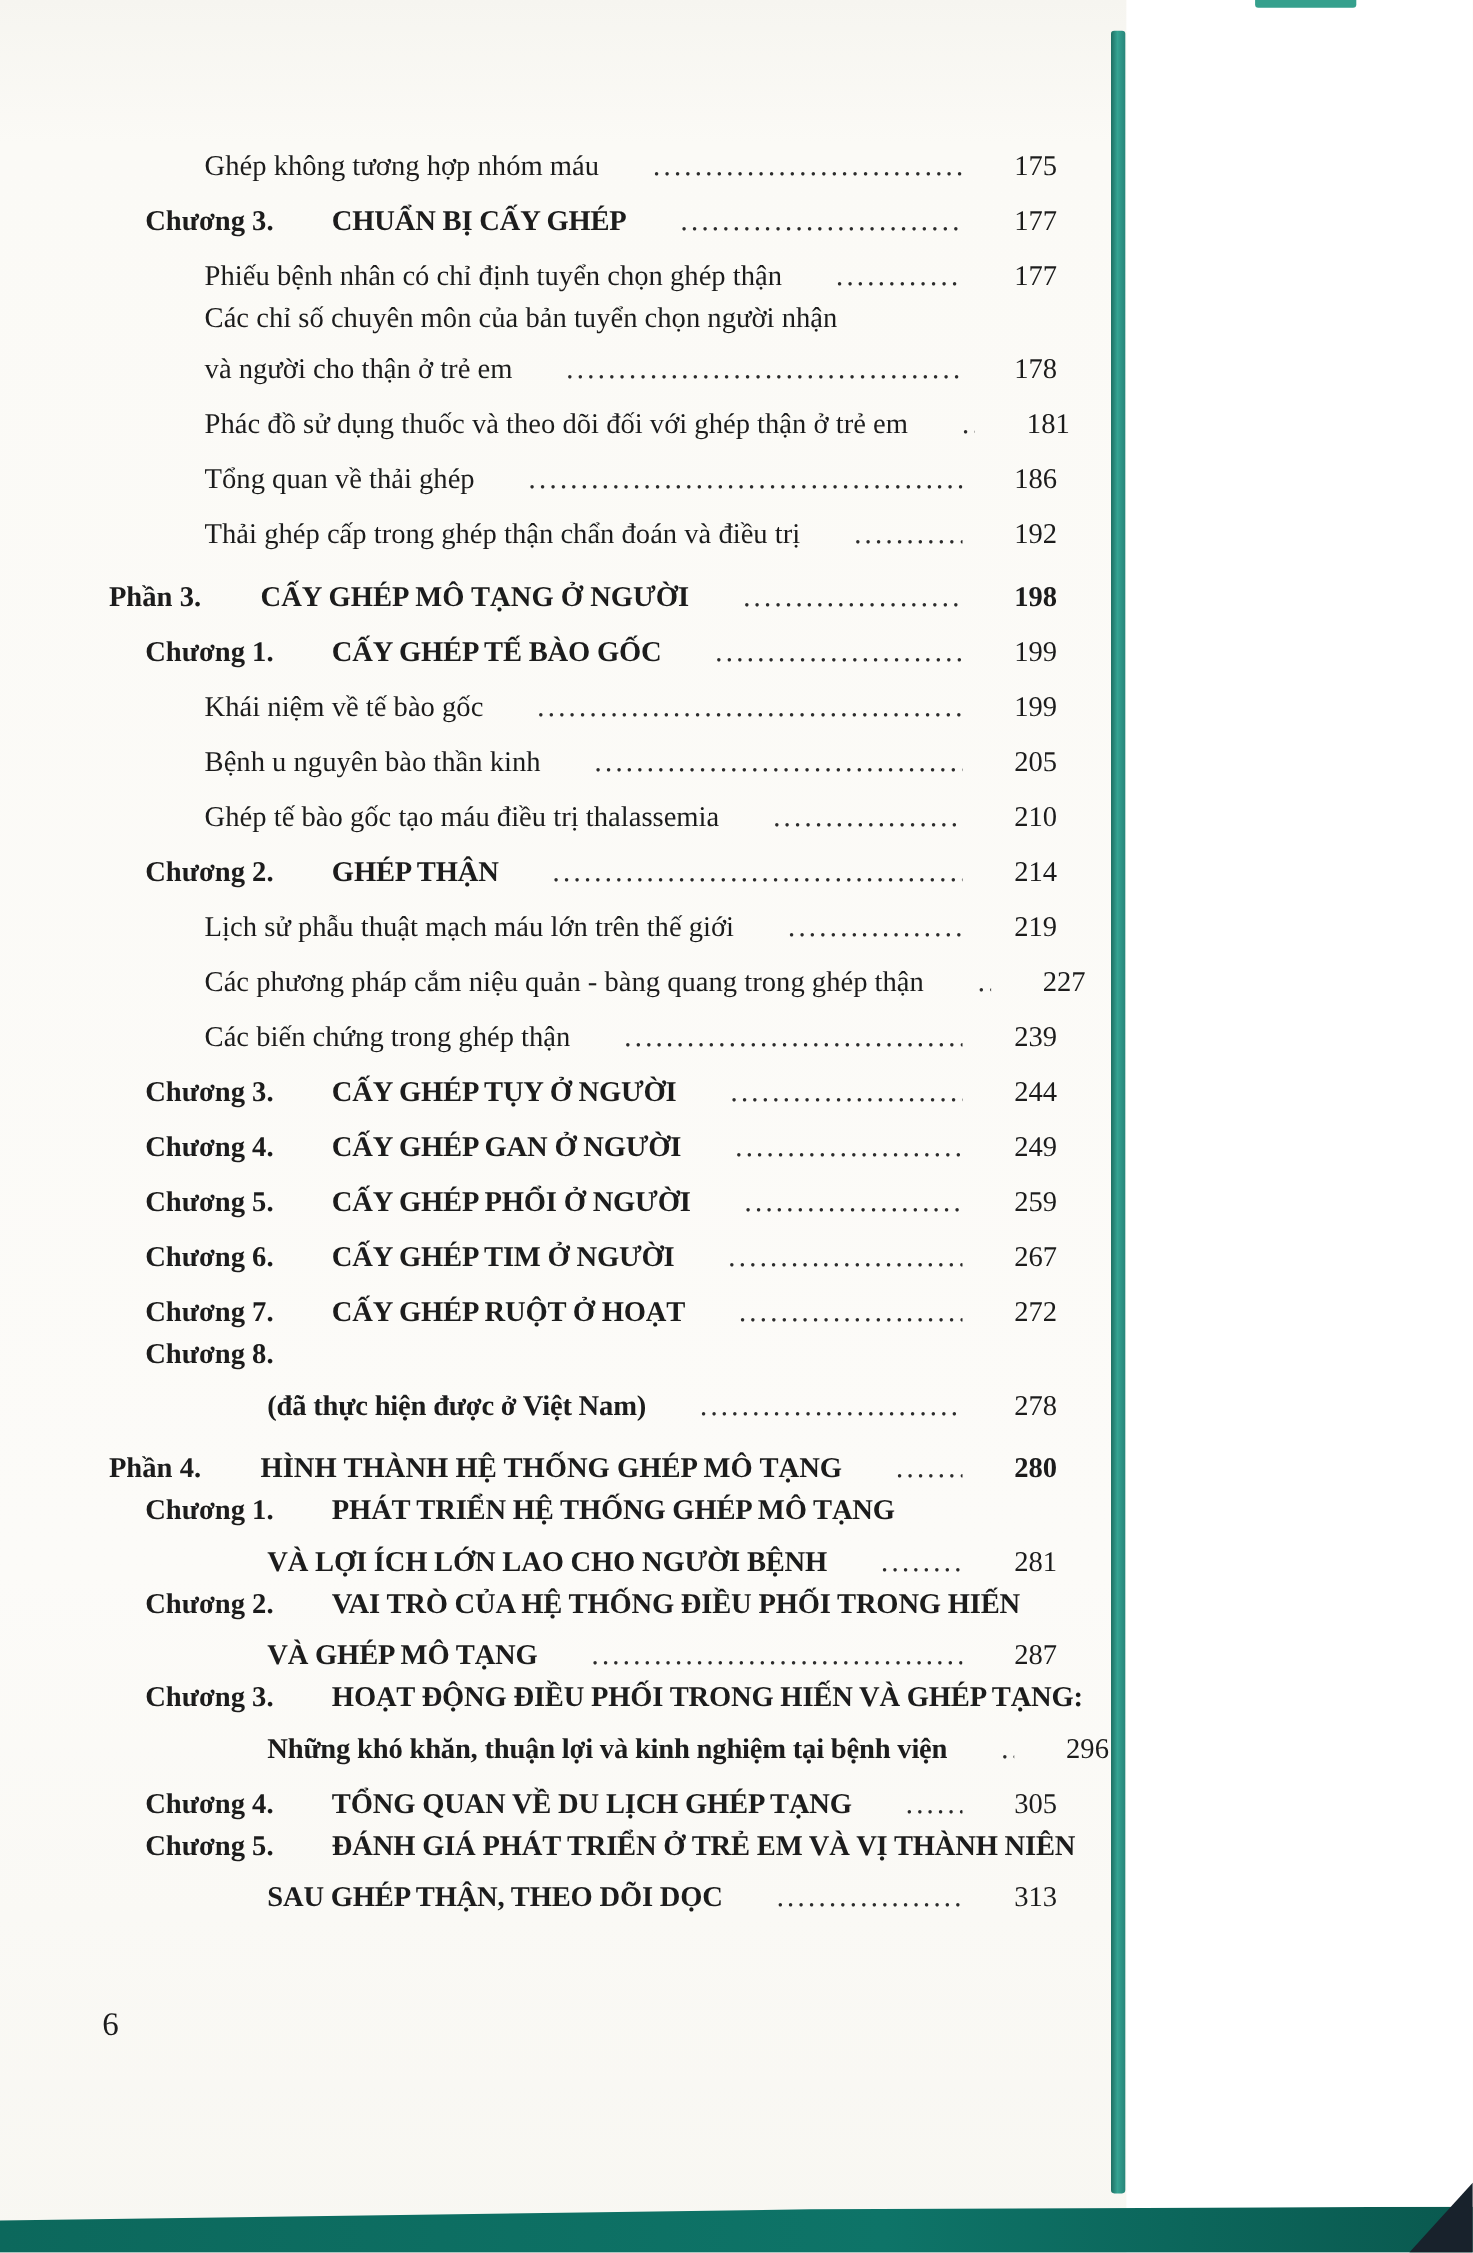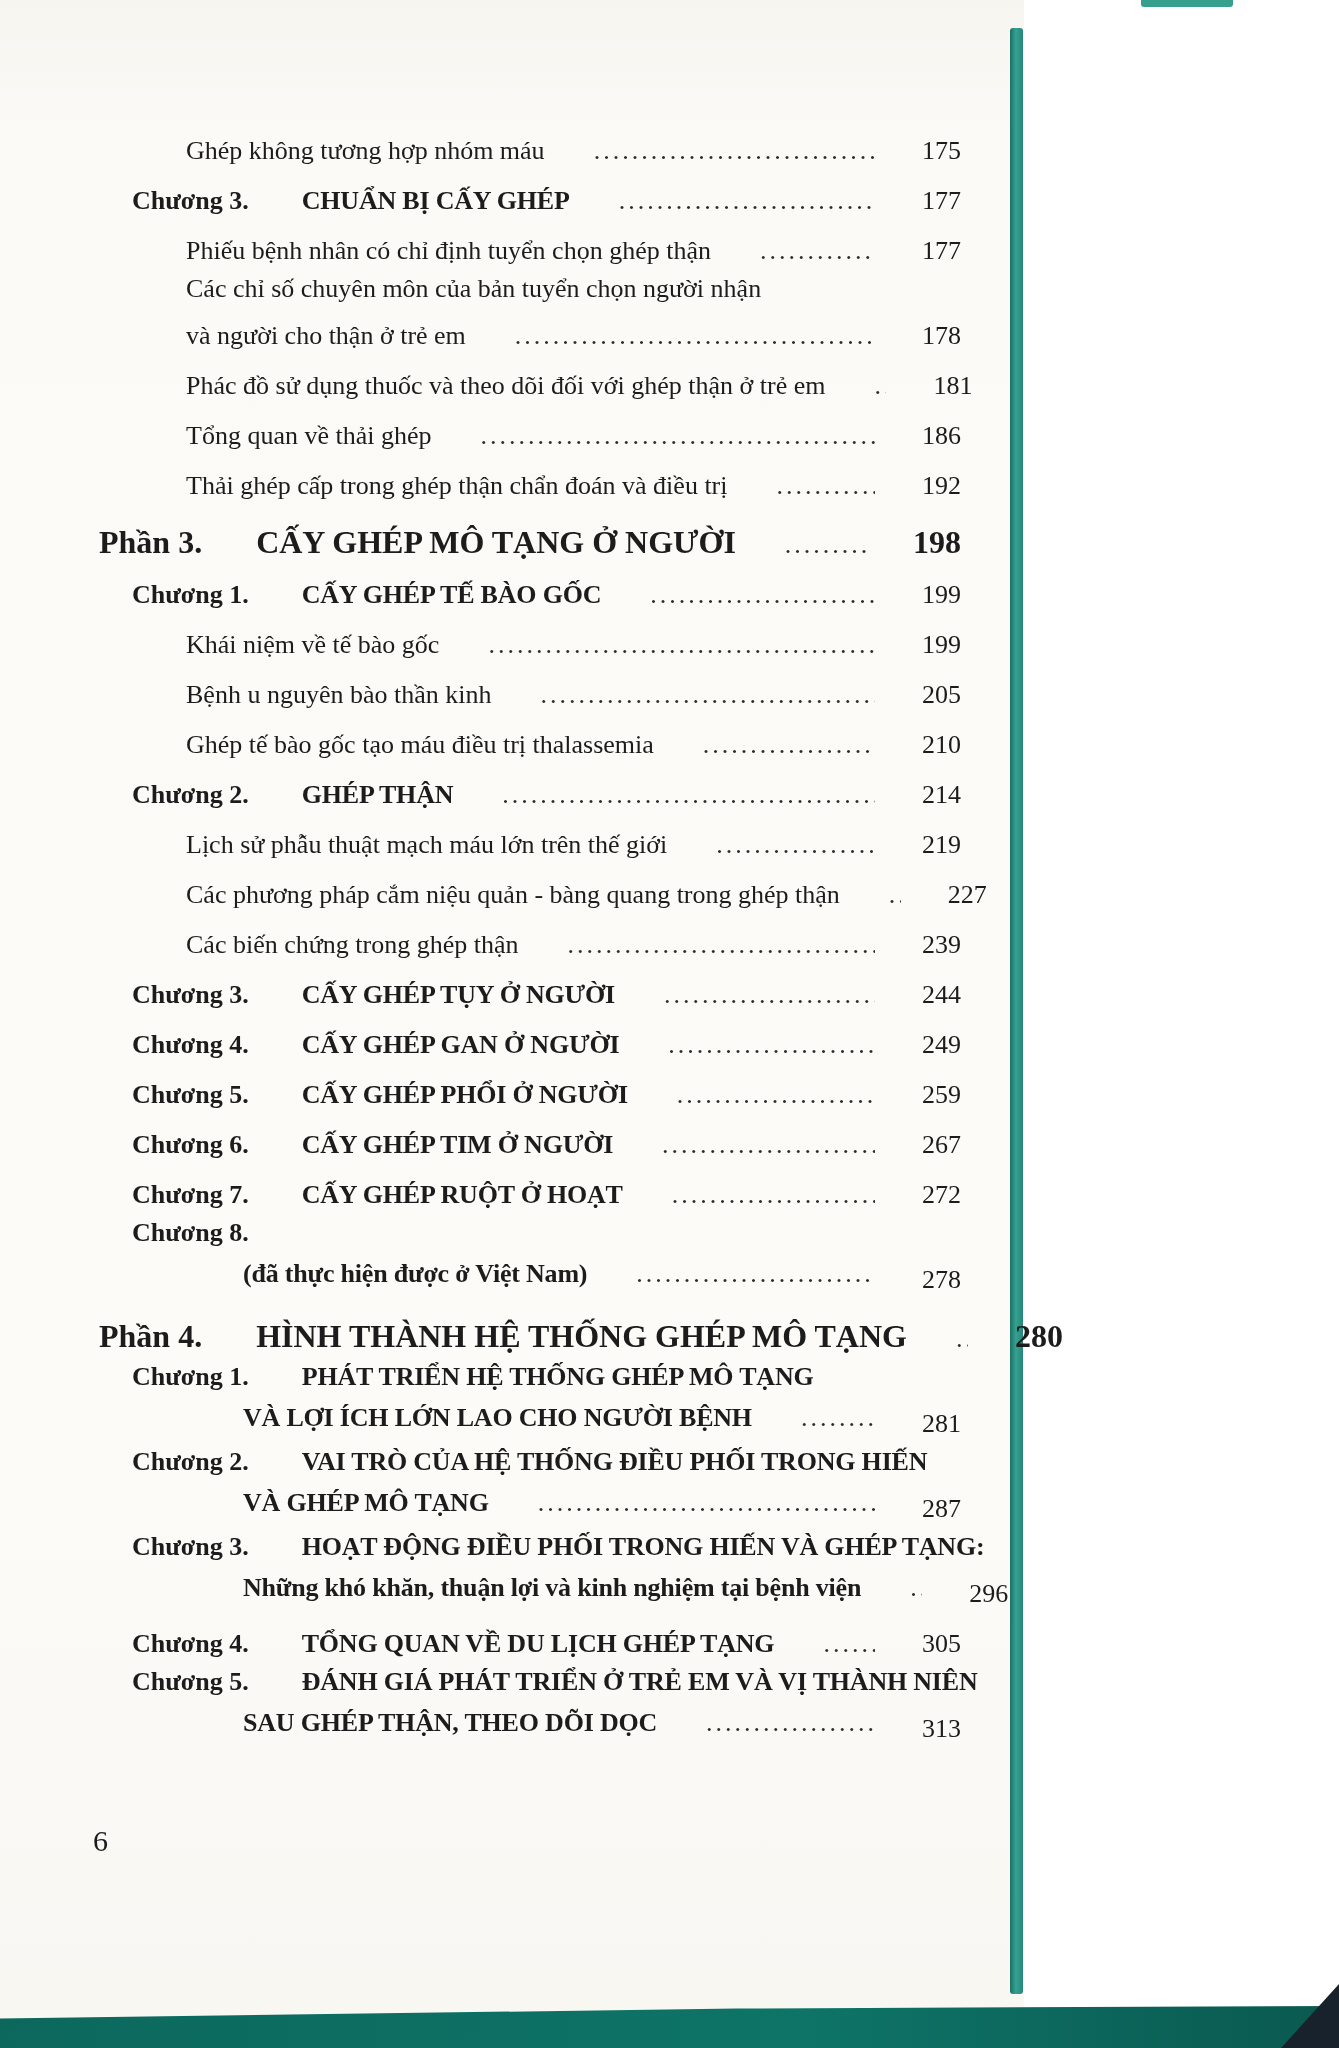--- a/index.html
+++ b/index.html
@@ -38,25 +38,25 @@
     position:absolute; right:0; bottom:0; width:58px; height:64px;
     background:#18222c;
     clip-path:polygon(100% 0, 100% 100%, 0 100%);
   }
   
   .content {
     position:absolute; left:99px; top:121px; width:862px;
     color:#1c1c1c;
   }
   .entry { font-size:26px; line-height:35px; margin-bottom:3px; }
-  .entry.part { font-size:32px; margin-top:10px; }
+  .entry.part { font-size:26px; margin-top:10px; }
   .entry.item { padding-left:87px; }
   .entry.chapter { padding-left:33px; }
   .line { display:flex; align-items:baseline; min-width:0;gap:44px; }
-  .line.hang { padding-left:111px;align-items:center; }
+  .line.hang { padding-left:111px; }
   .prefix { font-weight:bold; margin-right:9px; white-space:nowrap; }
   .part .prefix { font-style:normal; margin-right:10px; }
   .title, .t2 { white-space:nowrap; }
   .chapter .title, .chapter .t2 { font-weight:bold; letter-spacing:-0.2px; }
   .part .title { font-weight:bold; }
   .leader {
     flex:1 1 auto; min-width:12px; overflow:hidden; white-space:nowrap;
     margin:0 3px 0 5px; color:#2b2b2b; font-weight:normal; font-style:normal;
   }
   .leader::after {

